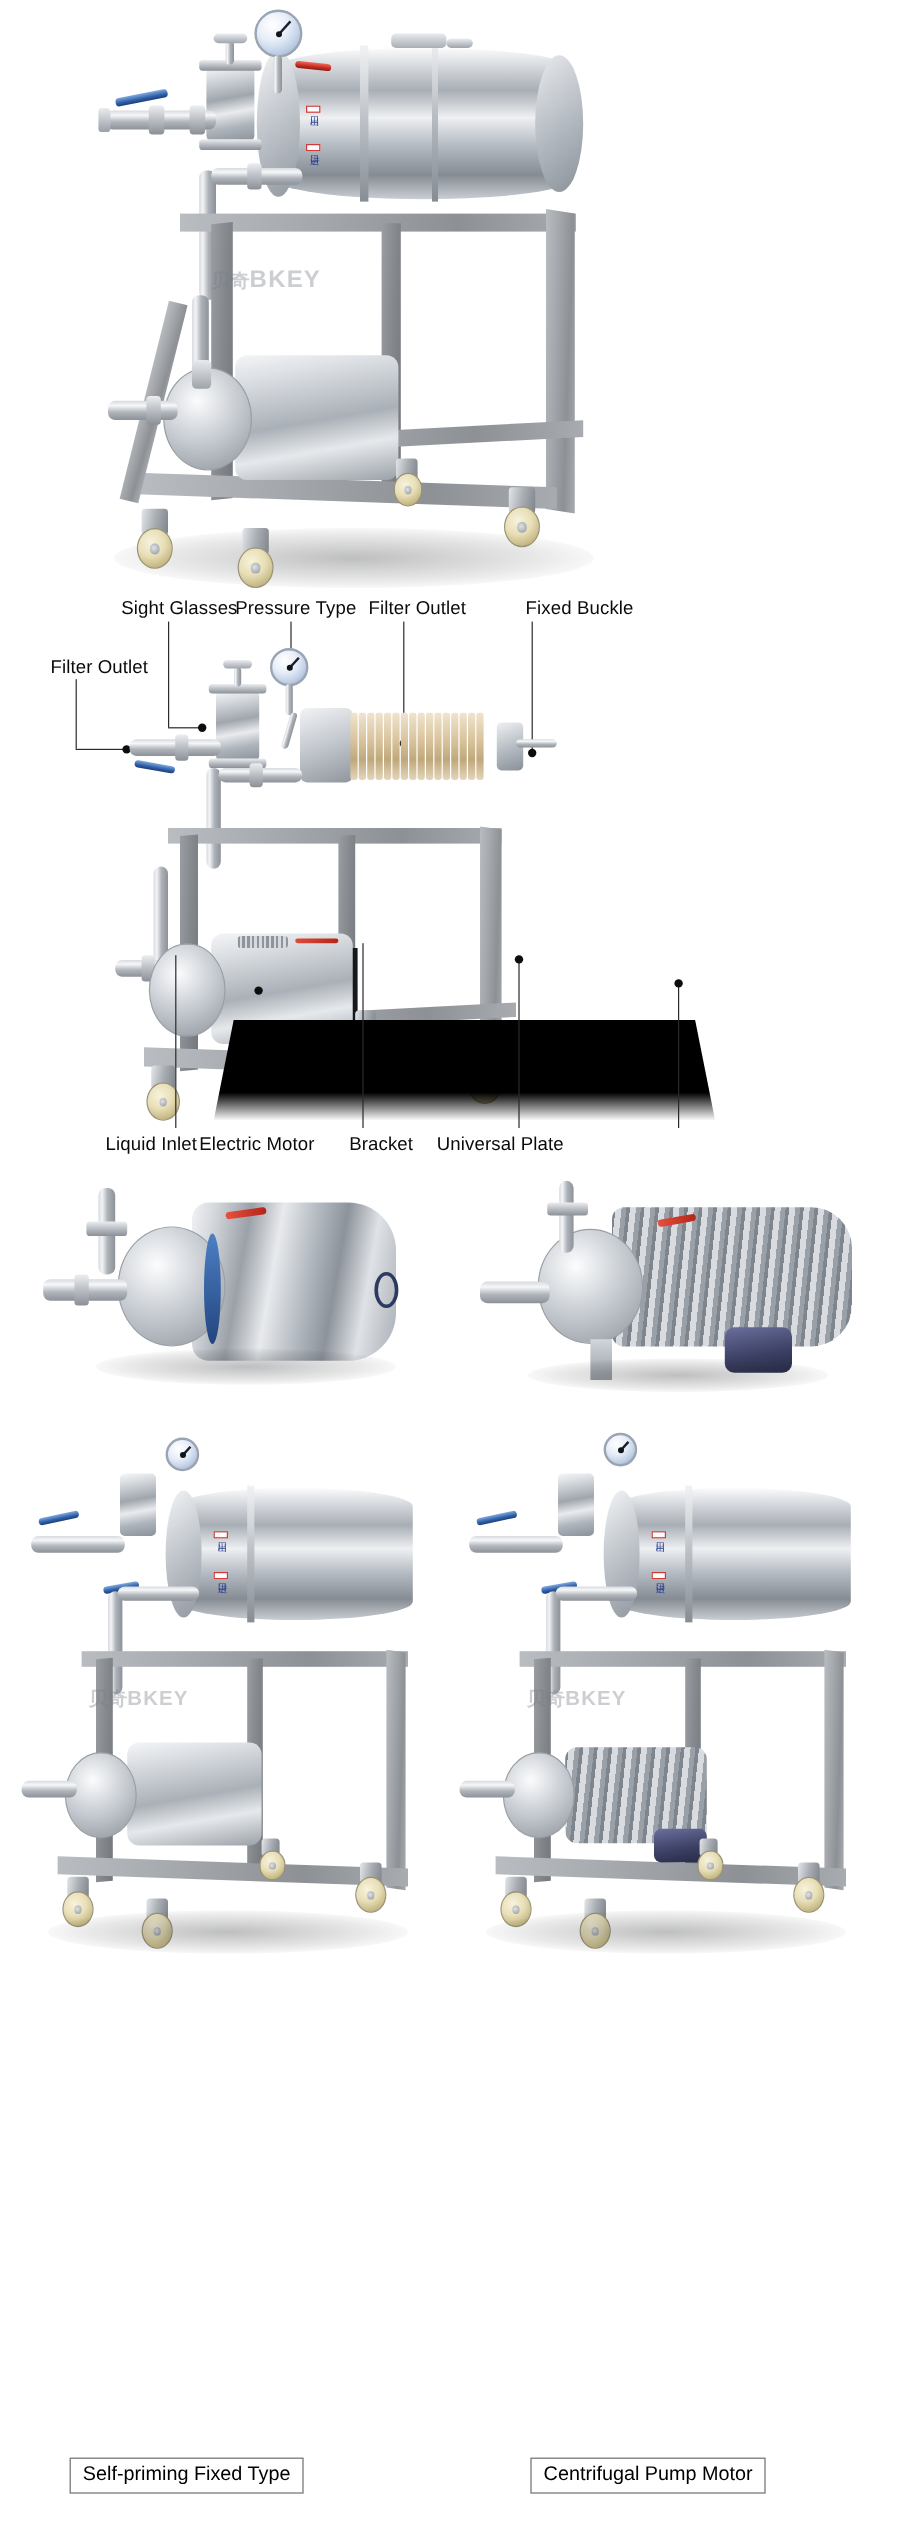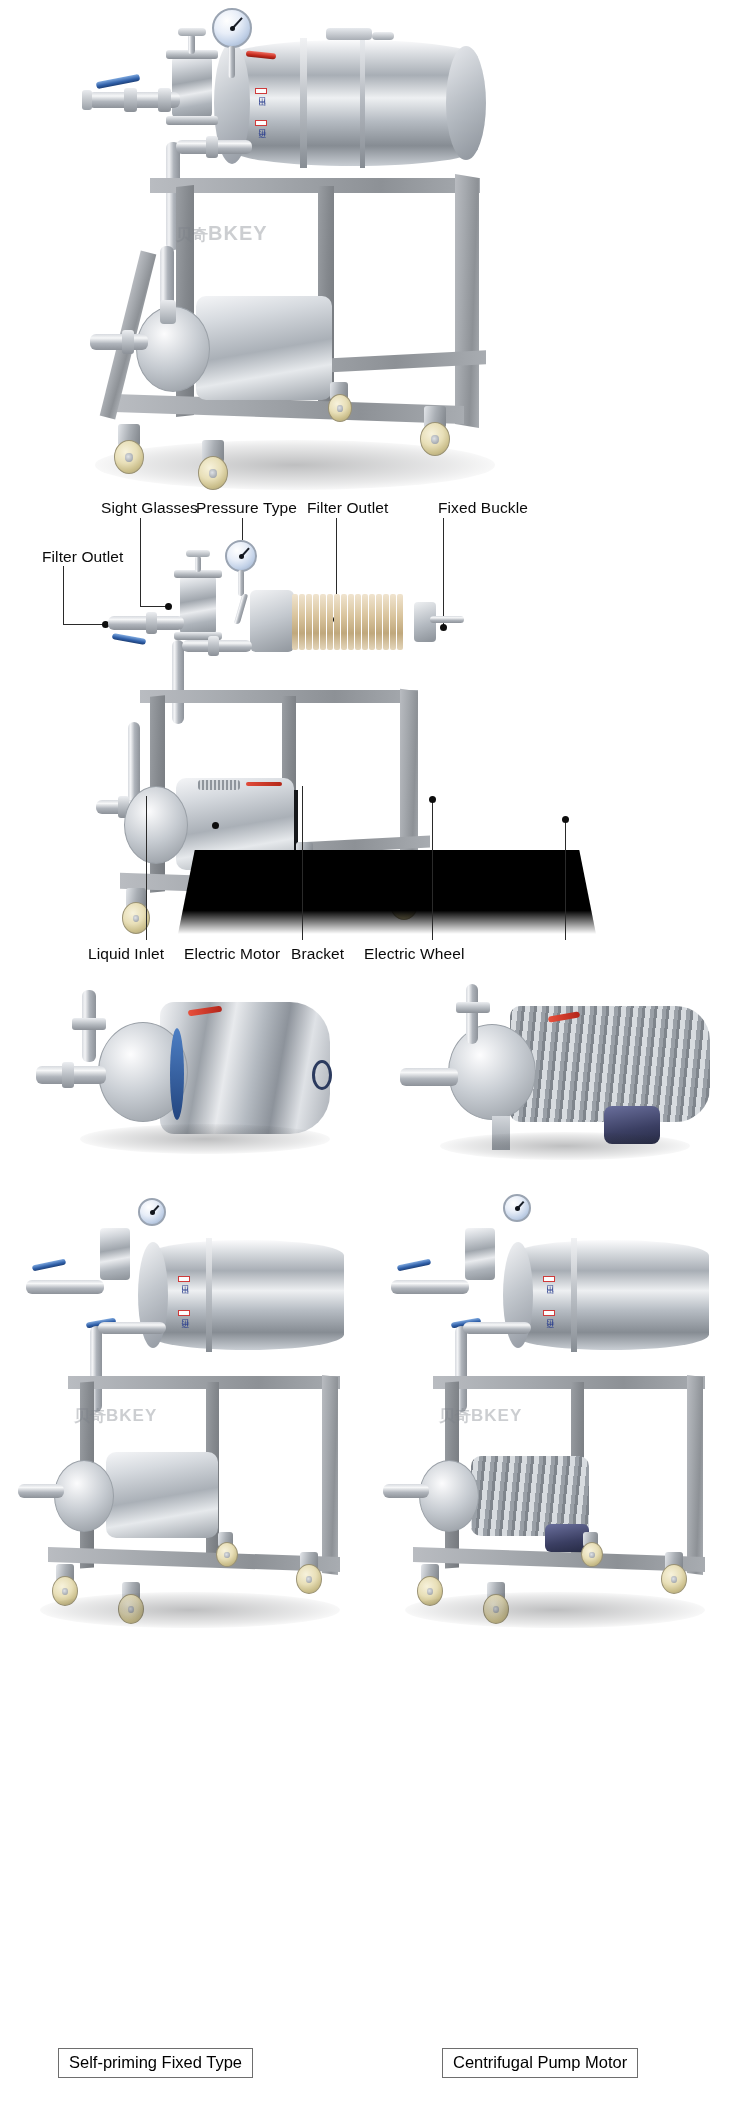--- a/index.html
+++ b/index.html
@@ -332,23 +332,23 @@
     <div class="wheel" style="left:122px;top:412px;width:28px;height:32px;"></div>
     <div class="caster-fork" style="left:394px;top:384px;width:20px;height:20px;"></div>
     <div class="wheel" style="left:390px;top:398px;width:28px;height:32px;"></div>
     <div class="caster-fork" style="left:296px;top:352px;width:17px;height:17px;"></div>
     <div class="wheel" style="left:294px;top:364px;width:23px;height:26px;"></div>
 
     <div class="shadow-dark" style="left:178px;top:360px;width:418px;height:84px;
                 clip-path:polygon(4% 0,96% 0,100% 100%,0 100%);"></div>
 
     <div class="label" style="left:88px;top:456px;">Liquid Inlet</div>
-    <div class="label" style="left:184px;top:456px;">Electric Motor</div>
+    <div class="label" style="left:166px;top:456px;">Electric Motor</div>
     <div class="label" style="left:291px;top:456px;">Bracket</div>
-    <div class="label" style="left:364px;top:456px;">Electric Wheel</div>
+    <div class="label" style="left:364px;top:456px;">Universal Plate</div>
 
     <div class="leader leader-v" style="left:146px;top:306px;height:144px;"></div>
     <div class="leader leader-v" style="left:302px;top:296px;height:154px;"></div>
     <div class="dot" style="left:212px;top:332px;"></div>
     <div class="leader leader-h" style="left:216px;top:335px;width:0px;"></div>
     <div class="leader leader-v" style="left:432px;top:310px;height:140px;"></div>
     <div class="dot" style="left:429px;top:306px;"></div>
     <div class="leader leader-v" style="left:565px;top:330px;height:120px;"></div>
     <div class="dot" style="left:562px;top:326px;"></div>
   </div>

